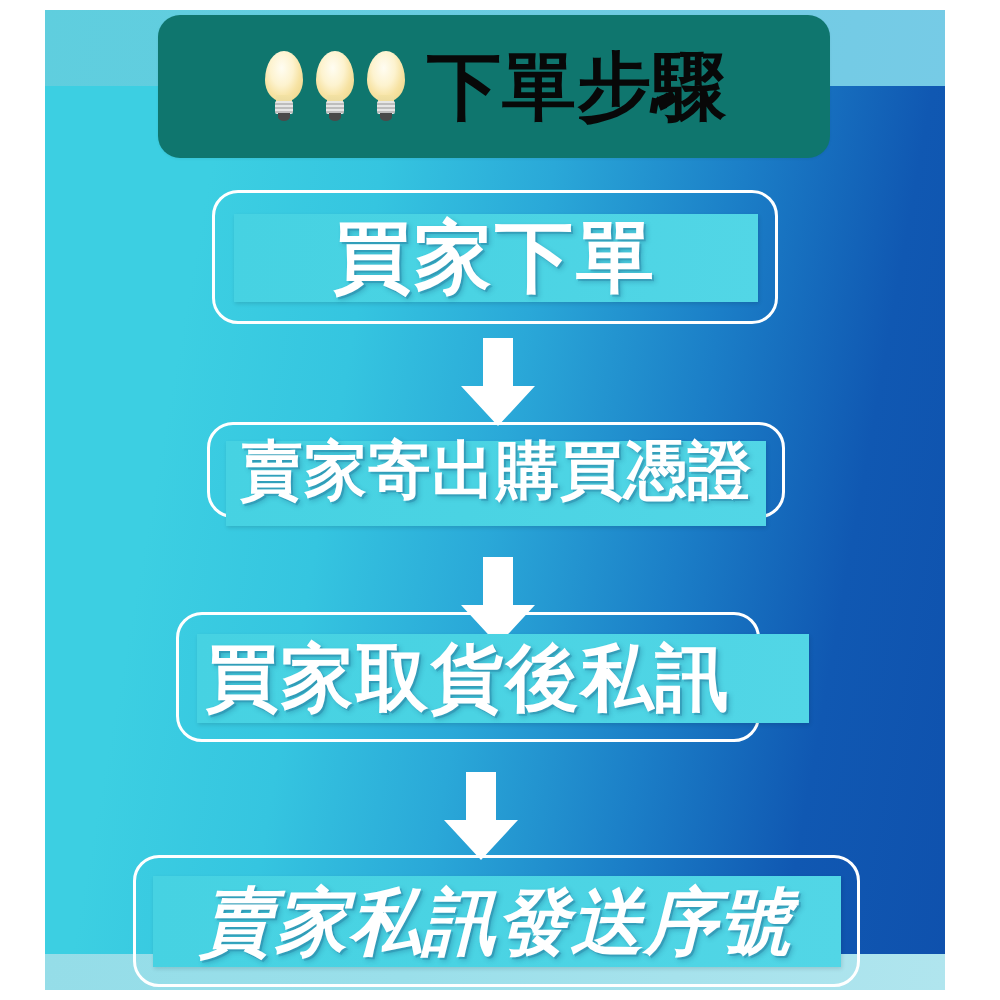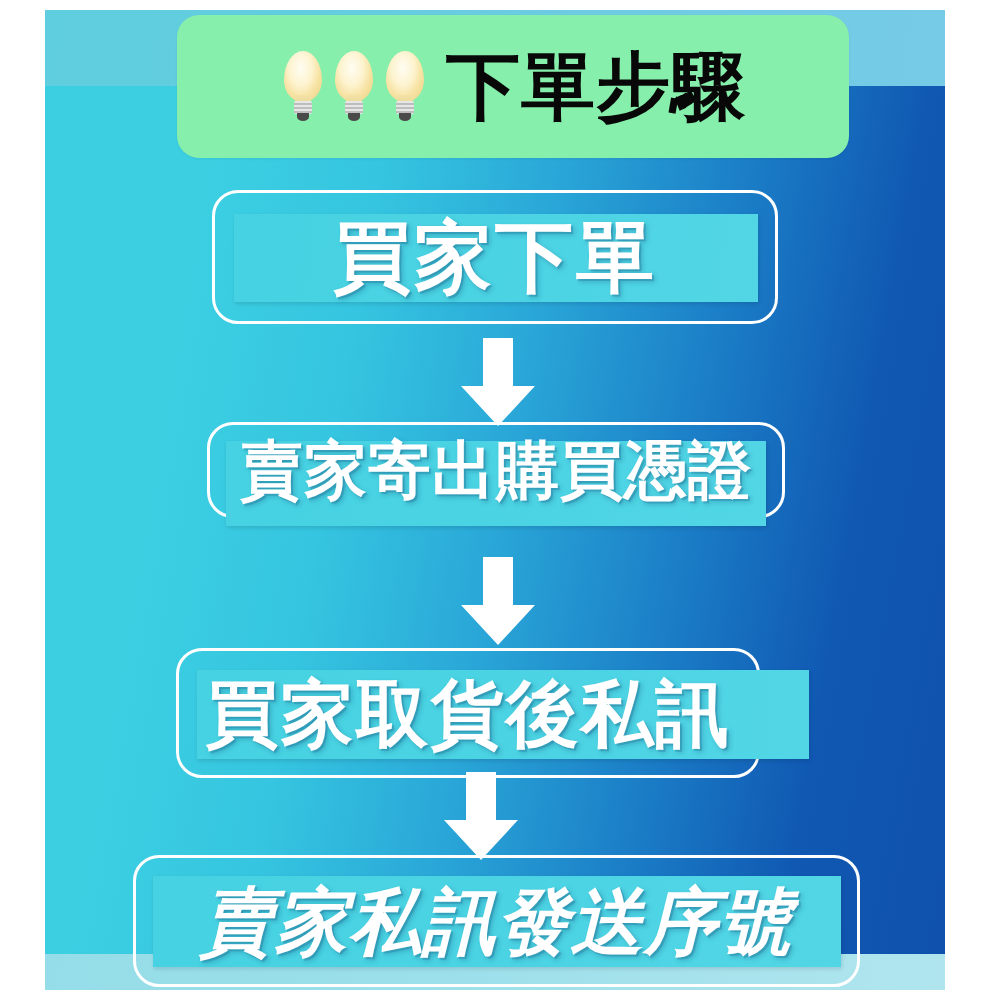--- a/index.html
+++ b/index.html
@@ -66,28 +66,27 @@
         #b0e5ee 100%);
   }
 
   
   .header-card {
     position: absolute;
     left: 158px;
     top: 15px;
     width: 672px;
     height: 143px;
-    background: #86efac;
+    background: #0f766e;
     border-radius: 22px;
     display: flex;
     align-items: center;
     justify-content: center;
     gap: 10px;
     box-shadow: 0 1px 3px rgba(0,0,0,0.06);
-    margin-left: 19px;
   }
   .bulbs {
     display: flex;
     align-items: center;
     gap: 5px;
     margin-right: 8px;
   }
   .bulb {
     width: 46px;
     height: 72px;
@@ -170,21 +169,21 @@
   }
 
   #step-1 { left: 212px; top: 190px;  width: 566px; height: 134px; }
   #step-1 .step-inner { left: 19px; top: 21px; width: 524px; height: 88px; }
   #step-1 .step-label { font-size: 78px; letter-spacing: 3px; }
 
   #step-2 { left: 207px; top: 422px;  width: 578px; height: 96px; }
   #step-2 .step-inner { left: 16px; top: 16px; width: 540px; height: 85px; }
   #step-2 .step-label { font-size: 63px; letter-spacing: 1px; }
 
-  #step-3 { left: 176px; top: 648px;  width: 584px; height: 130px; }
+  #step-3 { left: 176px; top: 612px;  width: 584px; height: 130px; }
   #step-3 .step-inner { left: 18px; top: 19px; width: 612px; height: 89px; }
   #step-3 .step-label { font-size: 73px; letter-spacing: 2px; }
 
   #step-4 { left: 133px; top: 855px;  width: 727px; height: 132px; }
   #step-4 .step-inner { left: 17px; top: 18px; width: 688px; height: 91px; }
   #step-4 .step-label { font-size: 73px; letter-spacing: 1px; font-style: italic; }
 
   
   .arrow {
     position: absolute;

